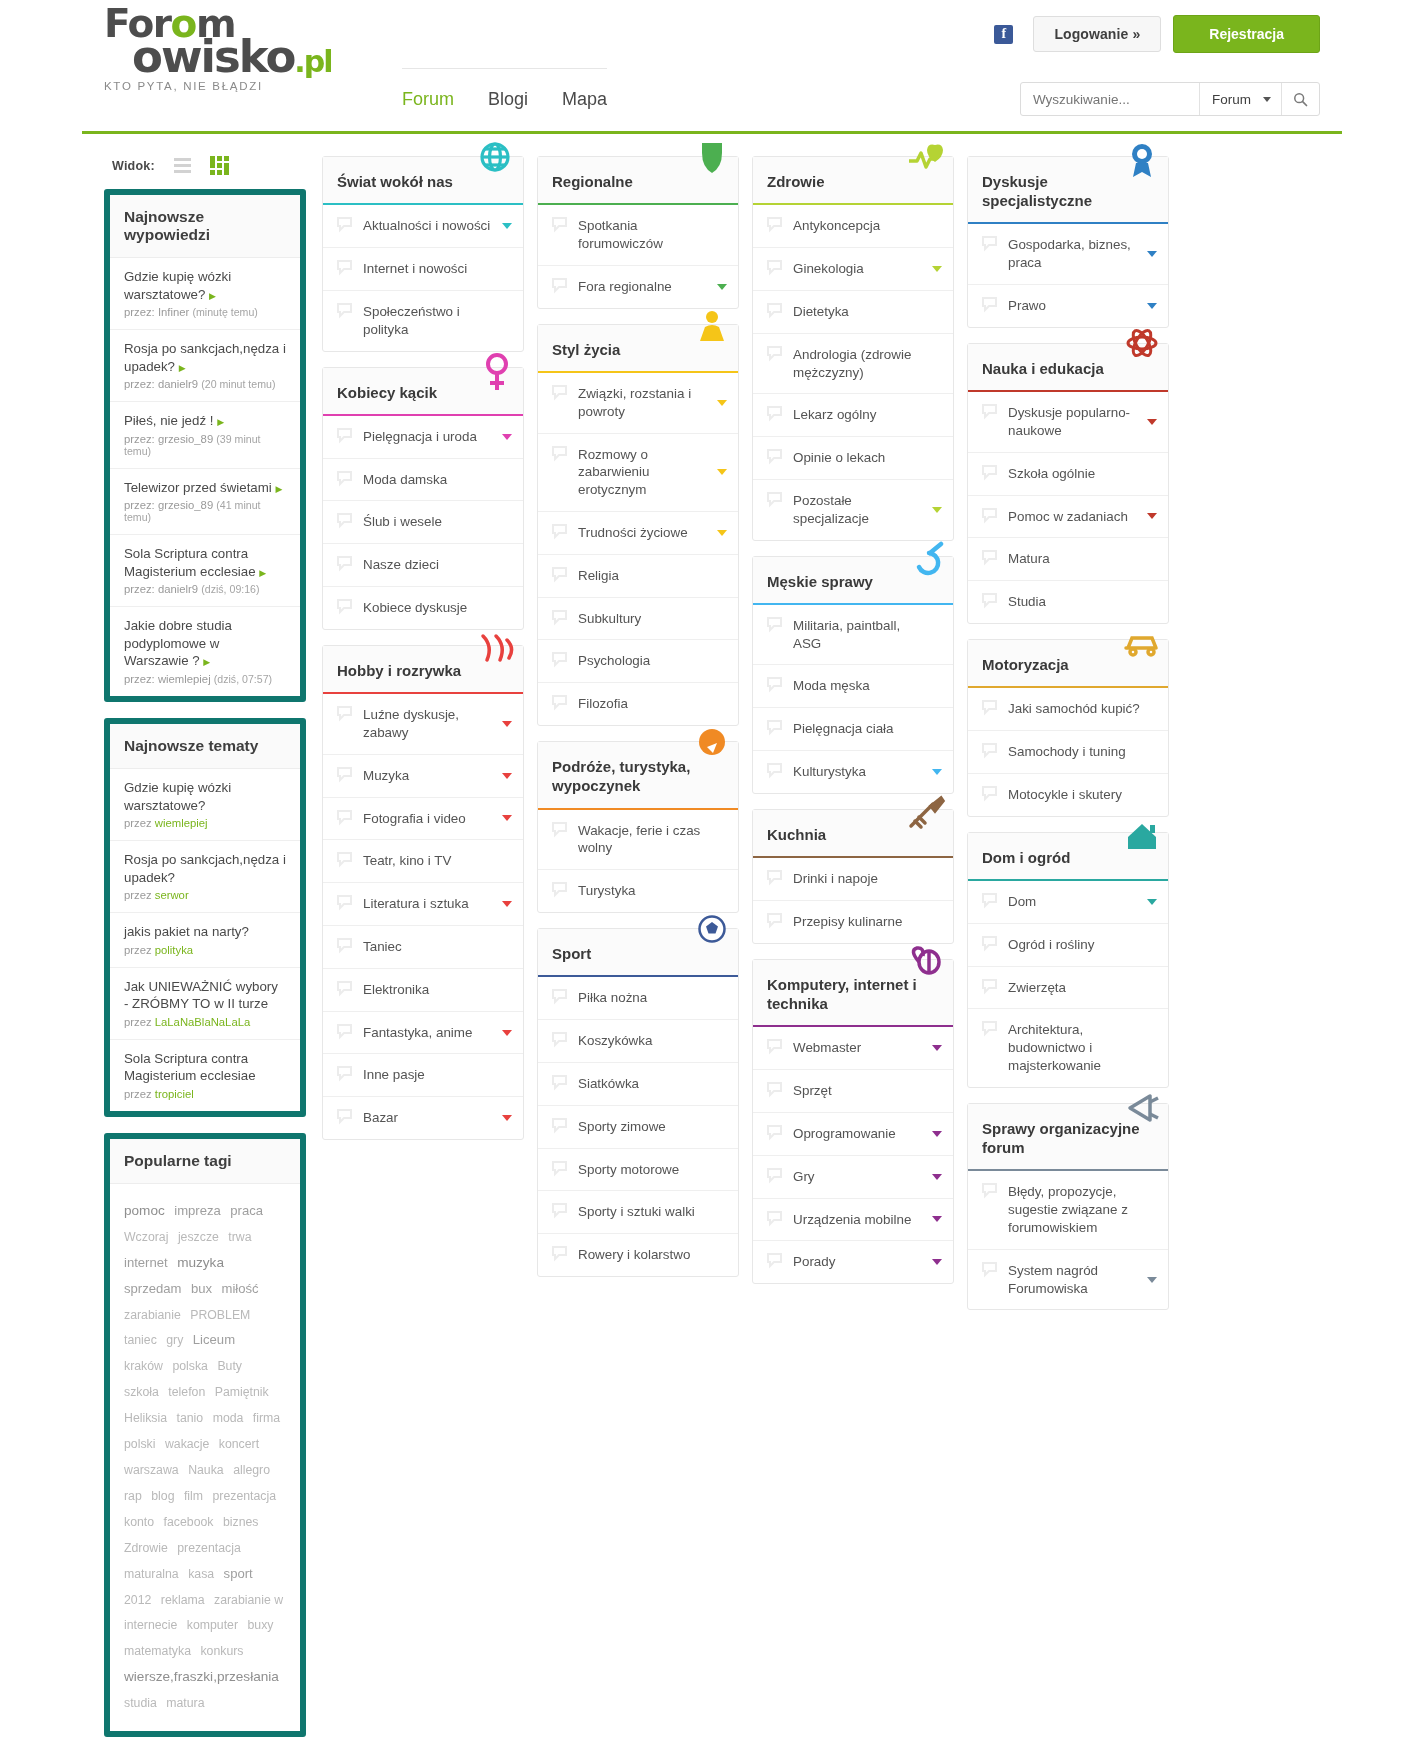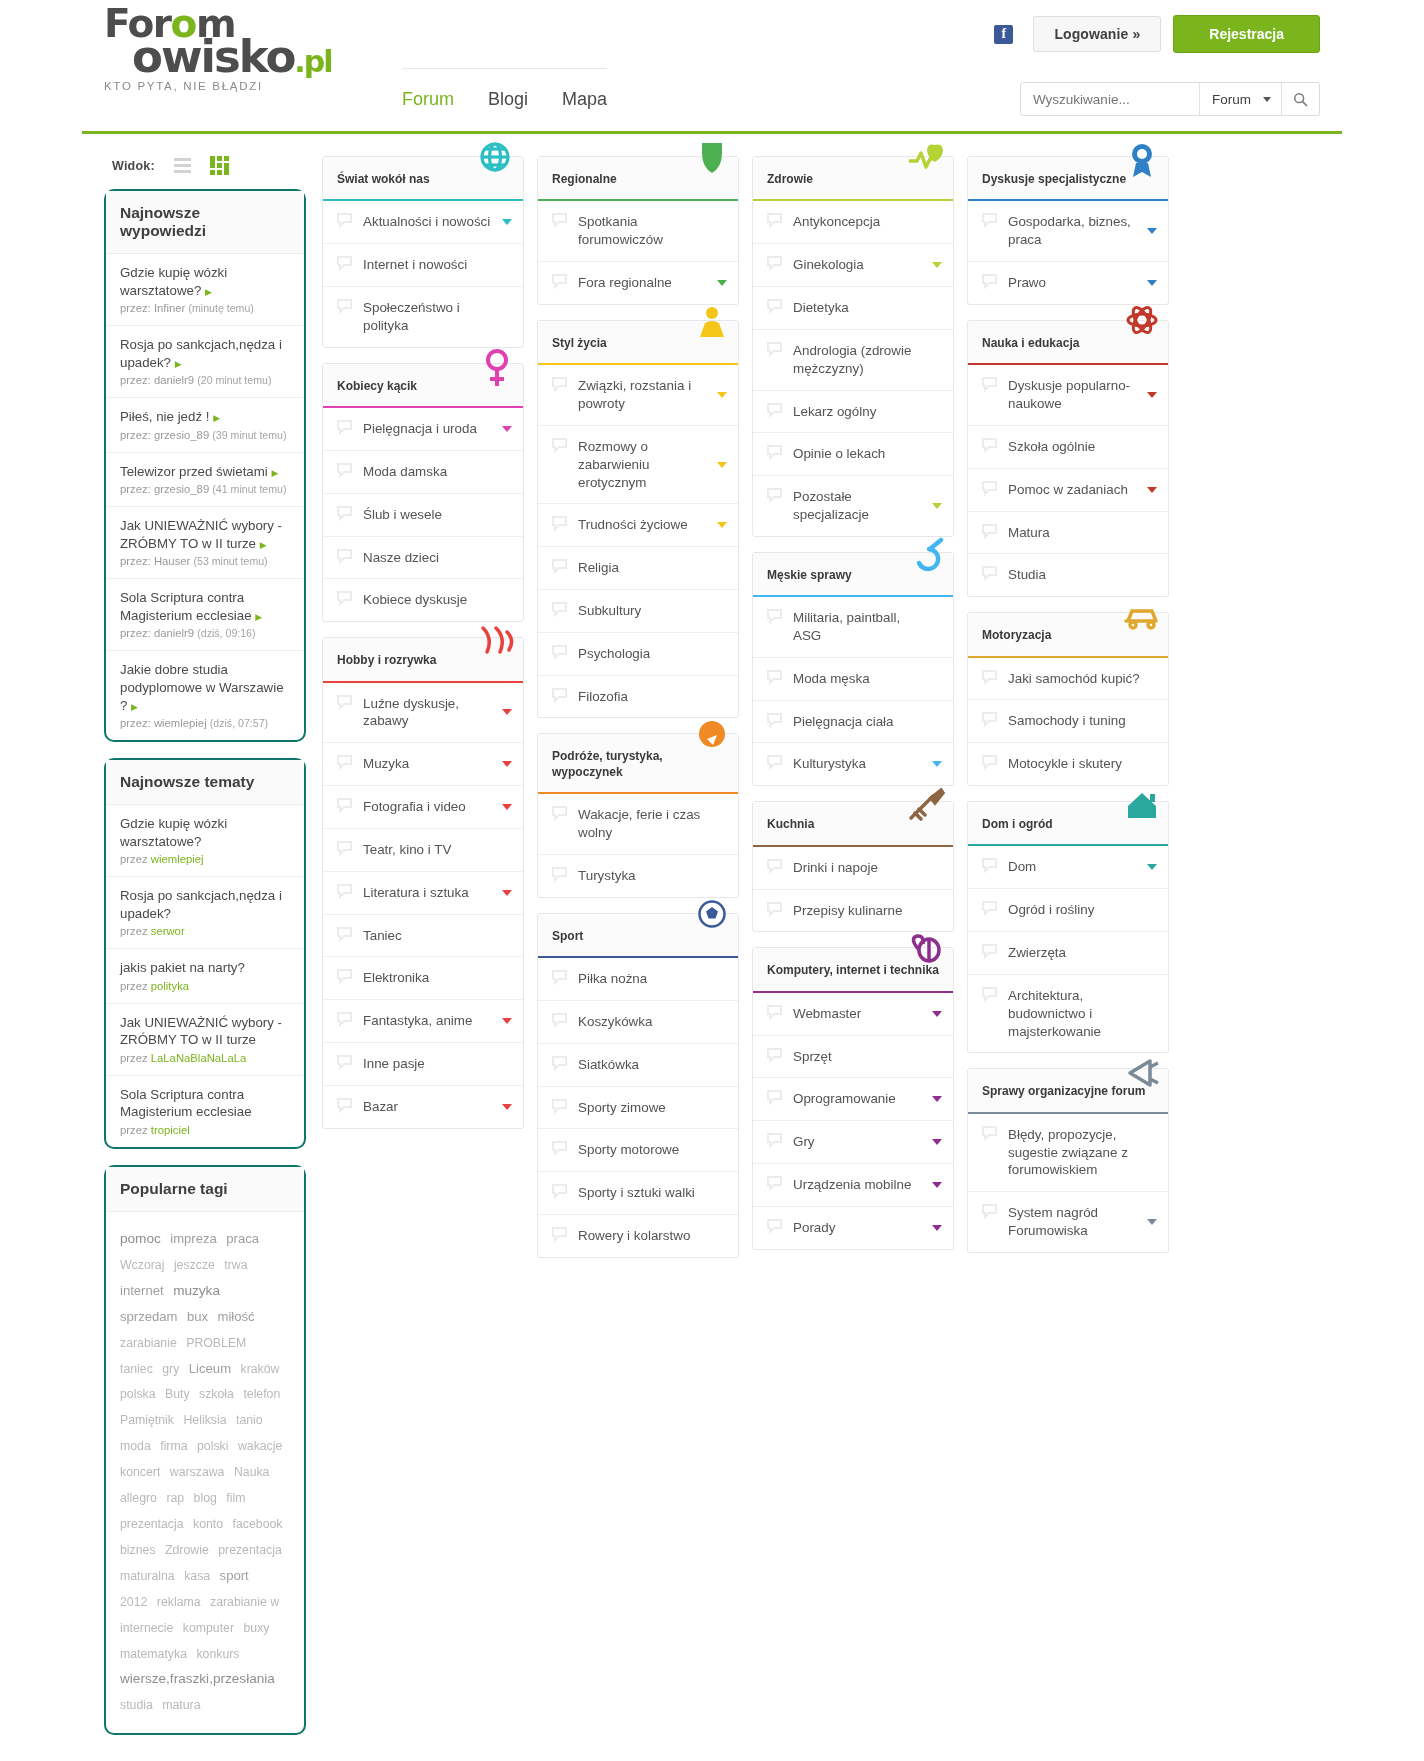--- a/index.html
+++ b/index.html
@@ -68,42 +68,42 @@
   .grid-cols { display: flex; gap: 13px; }
 
   .widok { display: flex; align-items: center; gap: 19px; margin-bottom: 14px; padding-left: 8px; }
   .widok-label { font-size: 12.5px; font-weight: bold; color: #4a4a4a; letter-spacing: .2px; }
   .ico-list { display: flex; flex-direction: column; gap: 3px; cursor: pointer; }
   .ico-list i { display: block; width: 17px; height: 3px; background: #d2d2d2; }
   .ico-grid { display: grid; grid-template-columns: repeat(3, 5px); grid-auto-rows: 5px; gap: 2px; cursor: pointer; }
   .ico-grid i { background: #7ab51d; display: block; }
   .ico-grid i.tall { grid-row: span 2; }
 
-  .card { background: #fff; border: 2px solid #0f766e; border-radius: 10px; margin-bottom: 16px; }
+  .card { background: #fff; border: 6px solid #0f766e; border-radius: 3px; margin-bottom: 16px; }
   .card-head {
     padding: 13px 14px; font-size: 15.5px; font-weight: bold; color: #3f3f3f;
     background: #fafafa; border-bottom: 1px solid #ededed;
   }
   .side-item { padding: 10px 14px 11px 14px; border-bottom: 1px solid #efefef; }
   .side-item:last-child { border-bottom: none; }
   .side-title { font-size: 13.3px; color: #4a4a4a; line-height: 1.32; }
   .play { color: #7ab51d; font-size: 9px; }
   .side-meta { font-size: 11.3px; color: #9a9a9a; margin-top: 3px; }
   .side-meta .time { font-size: 10.6px; color: #a5a5a5; }
   .side-meta .author-green { color: #7ab51d; }
 
   .tagcloud { padding: 13px 14px 16px 14px; line-height: 1.62; }
   .tag { font-size: 12.3px; color: #b9b9b9; margin-right: 5px; cursor: pointer; }
   .tag.s3 { font-size: 13.1px; color: #9f9f9f; }
   .tag.s4 { font-size: 13.6px; color: #8f8f8f; }
 
   
   .cat { background: #fff; border: 1px solid #e7e7e7; border-radius: 3px; margin-bottom: 15px; position: relative; }
   .cat-head {
-    padding: 15px 14px 14px 14px; font-size: 12px; font-weight: bold; color: #3a3a3a;
+    padding: 15px 14px 14px 14px; font-size: 15px; font-weight: bold; color: #3a3a3a;
     background: #fbfbfb; position: relative; line-height: 1.28; min-height: 20px;
   }
   .cat-head .accent { position: absolute; left: 0; right: 0; bottom: 0; height: 2px; }
   .cat-icon { position: absolute; right: 6px; top: -16px; width: 54px; height: 46px; pointer-events: none; }
   .cat-row {
     padding: 12px 26px 12px 40px; border-bottom: 1px solid #efefef;
     font-size: 13.4px; color: #545454; position: relative; line-height: 1.33; min-height: 20px;
     cursor: pointer;
   }
   .cat-row:last-child { border-bottom: none; }
@@ -198,24 +198,20 @@
               <div class="side-title"><span>Rosja po sankcjach,nędza i upadek?</span> <span class="play">▶</span></div>
               <div class="side-meta"><span>przez:</span> <span>danielr9</span> <span class="time">(20 minut temu)</span></div>
             </div>
           <div class="side-item">
               <div class="side-title"><span>Piłeś, nie jedź !</span> <span class="play">▶</span></div>
               <div class="side-meta"><span>przez:</span> <span>grzesio_89</span> <span class="time">(39 minut temu)</span></div>
             </div>
           <div class="side-item">
               <div class="side-title"><span>Telewizor przed świetami</span> <span class="play">▶</span></div>
               <div class="side-meta"><span>przez:</span> <span>grzesio_89</span> <span class="time">(41 minut temu)</span></div>
-            </div>
-          <div class="side-item">
-              <div class="side-title"><span>Jak UNIEWAŻNIĆ wybory - ZRÓBMY TO w II turze</span> <span class="play">▶</span></div>
-              <div class="side-meta"><span>przez:</span> <span>Hauser</span> <span class="time">(53 minut temu)</span></div>
             </div>
           <div class="side-item">
               <div class="side-title"><span>Sola Scriptura contra Magisterium ecclesiae</span> <span class="play">▶</span></div>
               <div class="side-meta"><span>przez:</span> <span>danielr9</span> <span class="time">(dziś, 09:16)</span></div>
             </div>
           <div class="side-item">
               <div class="side-title"><span>Jakie dobre studia podyplomowe w Warszawie ?</span> <span class="play">▶</span></div>
               <div class="side-meta"><span>przez:</span> <span>wiemlepiej</span> <span class="time">(dziś, 07:57)</span></div>
             </div>
         </div>

